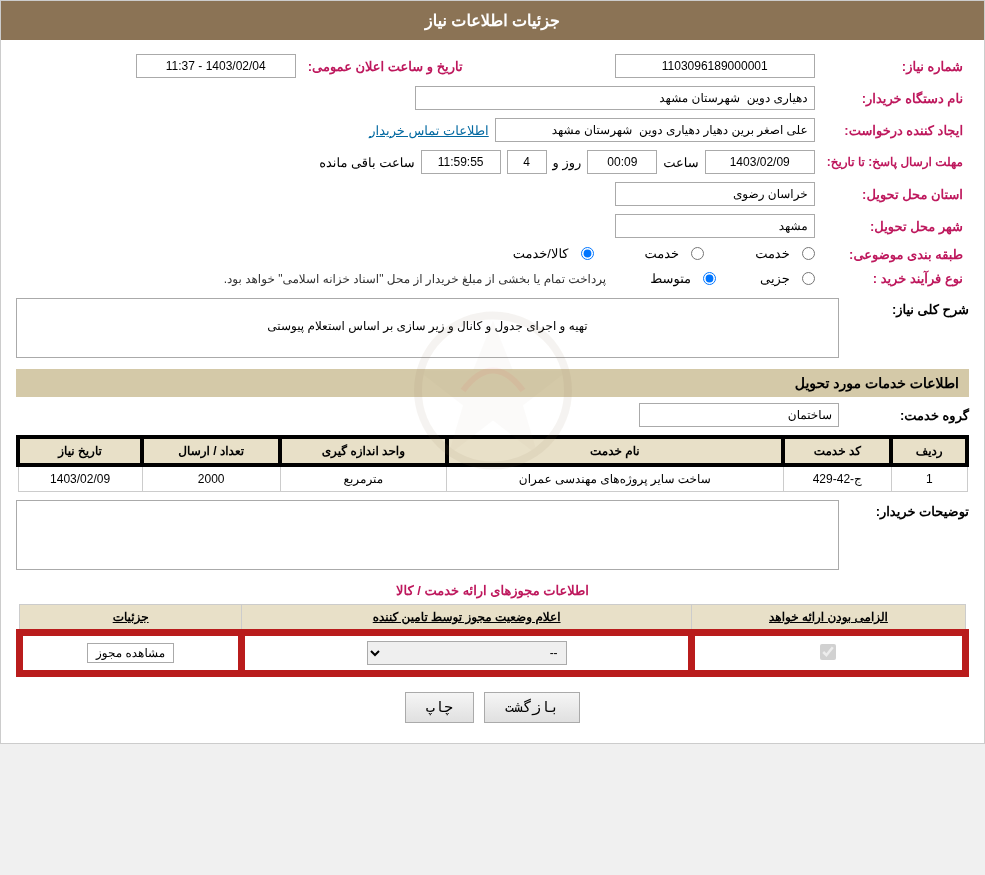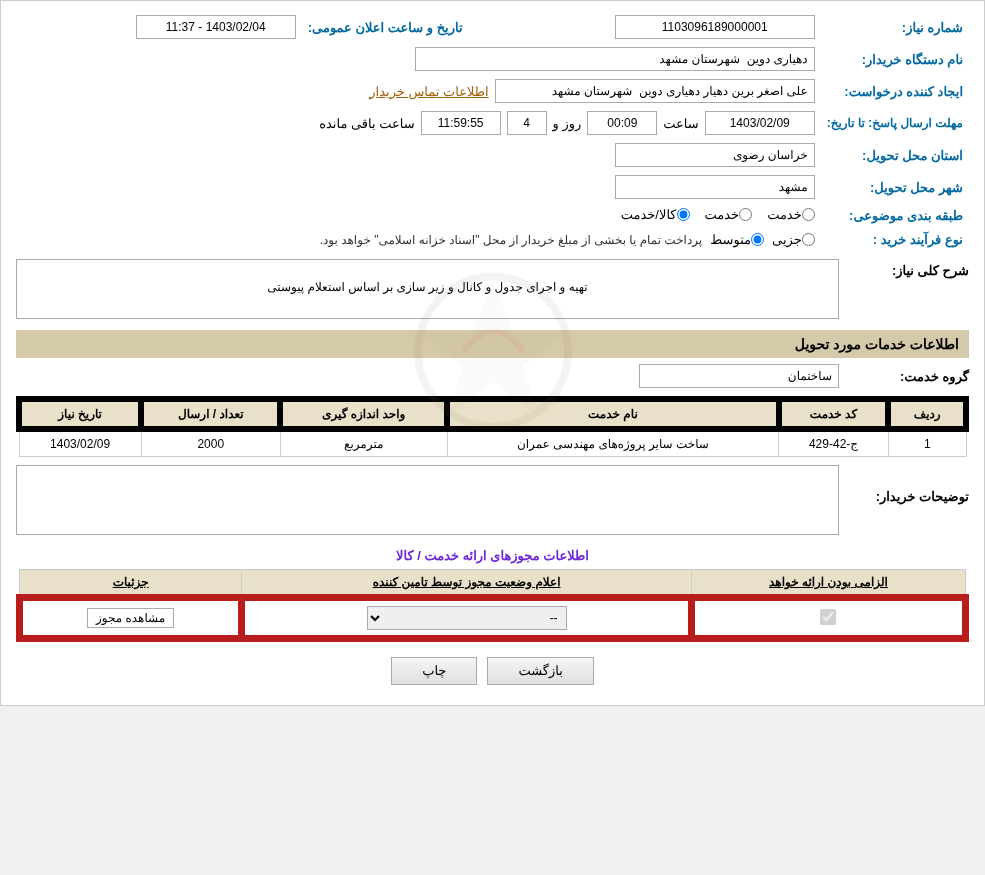--- a/index.html
+++ b/index.html
@@ -31,21 +31,21 @@
       border-collapse: collapse;
       margin-bottom: 8px;
     }
     .info-table td {
       padding: 4px 6px;
       vertical-align: middle;
     }
     .label-cell {
       text-align: right;
       white-space: nowrap;
-      color: #0369a1;
+      color: #be185d;
       font-weight: bold;
       width: 130px;
     }
     .value-cell {
       text-align: right;
     }
     .input-field {
       border: 1px solid #aaa;
       padding: 3px 6px;
       background: #fff;
@@ -68,33 +68,34 @@
     }
     .radio-group {
       display: inline-flex;
       gap: 15px;
       direction: rtl;
       align-items: center;
     }
     .radio-item {
       display: flex;
       align-items: center;
-      gap: 0;
+      gap: 12px;
+      margin-left: 36px;
     }
     .radio-item input[type="radio"] {
       margin: 0;
     }
     .row-inline {
       display: flex;
       align-items: center;
       gap: 6px;
       direction: rtl;
     }
     .link-style {
-      color: #a16207;
+      color: #0369a1;
       text-decoration: underline;
       cursor: pointer;
     }
     .note-text {
       color: #333;
       font-size: 12px;
     }
     .textarea-field {
       width: 100%;
       height: 60px;
@@ -106,45 +107,44 @@
       resize: none;
     }
     .data-table {
       width: 100%;
       border-collapse: collapse;
       margin: 8px 0;
       font-size: 12px;
     }
     .data-table th {
       background: #e8e0c8;
-      border: 6px solid #000000;
+      border: 4px solid #000000;
       padding: 5px 8px;
       text-align: center;
       font-weight: bold;
     }
     .data-table td {
       border: 1px solid #ccc;
       padding: 5px 8px;
       text-align: center;
     }
     .data-table tr:nth-child(even) td {
       background: #f9f9f9;
     }
     .buyer-notes-label {
       font-weight: bold;
       white-space: nowrap;
       padding-top: 4px;
       width: 130px;
       text-align: right;
       padding-left: 6px;
-      margin-top: 20px;
     }
     .license-section-title {
       text-align: center;
-      color: #6d28d9;
+      color: #be185d;
       font-size: 13px;
       font-weight: bold;
       margin: 10px 0 6px 0;
     }
     .license-table {
       width: 100%;
       border-collapse: collapse;
       font-size: 12px;
     }
     .license-table th {
@@ -159,26 +159,26 @@
       padding: 5px 8px;
       text-align: center;
     }
     .btn-container {
       display: flex;
       justify-content: center;
       gap: 10px;
       margin: 15px 0 10px 0;
     }
     .btn {
-      padding: 5px 30px;
+      padding: 5px 20px;
       border: 1px solid #aaa;
       background: linear-gradient(to bottom, #f5f5f5, #e0e0e0);
       cursor: pointer;
-      font-family: Liberation Serif, serif;
-      font-size: 13px;
+      font-family: Liberation Mono, monospace;
+      font-size: 15px;
     }
     .btn-print {
       background: linear-gradient(to bottom, #f5f5f5, #e0e0e0);
     }
     .btn-back {
       background: linear-gradient(to bottom, #f5f5f5, #e0e0e0);
     }
     .select-field {
       border: 1px solid #aaa;
       padding: 2px 4px;
@@ -216,20 +216,23 @@
       text-align: right;
       width: 130px;
       flex-shrink: 0;
     }
   </style>
 </head>
 <body>
 
 <div class="page-wrapper">
 
+  <div class="header-bar">
+    <span>جزئیات اطلاعات نیاز</span>
+  </div>
 
   <div class="content watermark-container">
 
     <div class="watermark">
       <svg width="180" height="180" viewBox="0 0 180 180">
         <circle cx="90" cy="90" r="75" fill="none" stroke="#8B7355" stroke-width="8"></circle>
         <polygon points="90,20 110,70 165,70 120,105 135,155 90,120 45,155 60,105 15,70 70,70" fill="#8B7355" opacity="0.4"></polygon>
         <path d="M60 90 Q90 50 120 90" fill="none" stroke="#cc3333" stroke-width="6"></path>
       </svg>
     </div>

